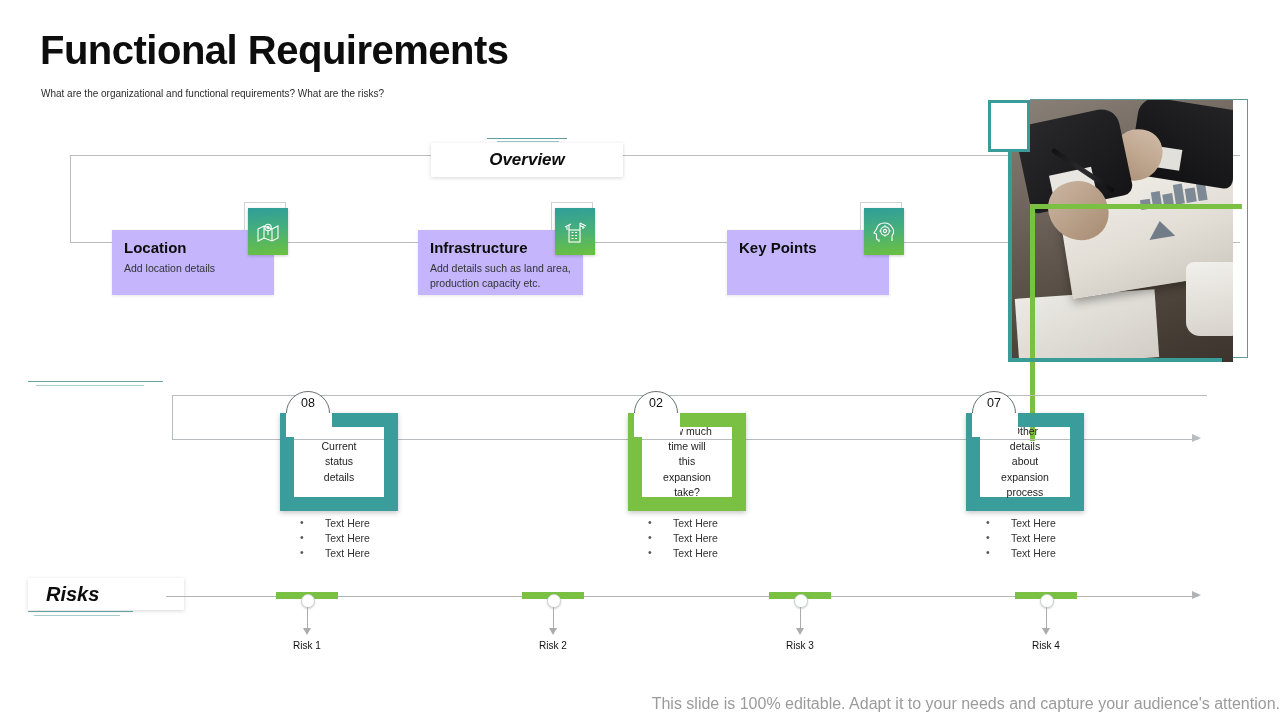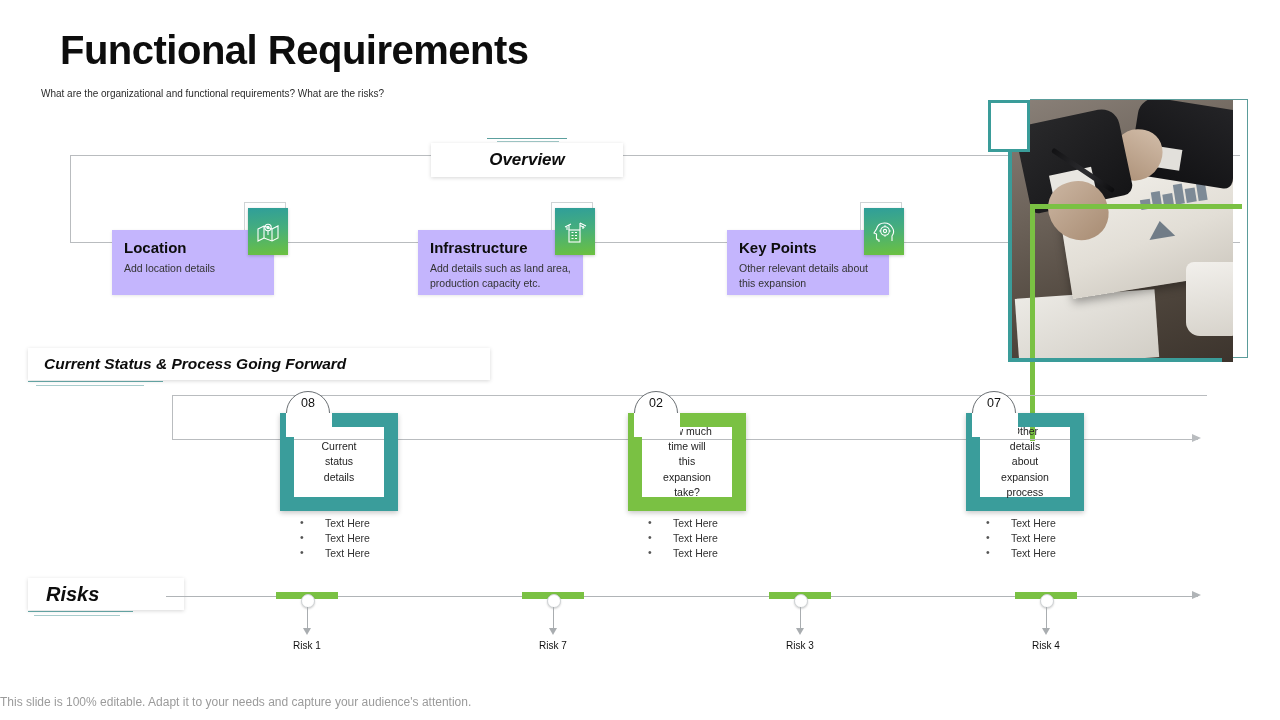--- a/index.html
+++ b/index.html
@@ -7,21 +7,21 @@
     width:1280px;height:720px;background:#ffffff;overflow:hidden;
     font-family:"Liberation Sans","DejaVu Sans",sans-serif;
     color:#1a1a1a;position:relative;
   }
   .slide{position:relative;width:1280px;height:720px;}
 
   
   .title{
     position:absolute;left:40px;top:28px;
     font-size:40px;font-weight:700;letter-spacing:-0.5px;color:#0d0d0d;
-    line-height:1.1;white-space:nowrap;margin-left:20px;
+    line-height:1.1;white-space:nowrap;
   }
   .subtitle{
     position:absolute;left:41px;top:88px;
     font-size:10px;color:#2b2b2b;white-space:nowrap;
   }
 
   
   .ov-bracket{
     position:absolute;left:70px;top:155px;width:1170px;height:88px;
     border-left:1px solid #b9bcbf;border-top:1px solid #b9bcbf;border-bottom:1px solid #b9bcbf;
@@ -179,22 +179,22 @@
   .risk .head{position:absolute;left:27px;top:36px;width:0;height:0;
     border-left:4px solid transparent;border-right:4px solid transparent;border-top:7px solid #a9adb0;}
   .risk .rlabel{position:absolute;left:-26px;top:48px;width:114px;text-align:center;
     font-size:10px;color:#111;}
   #risk-0{left:276px;}
   #risk-1{left:522px;}
   #risk-2{left:769px;}
   #risk-3{left:1015px;}
 
   .footer{
-    position:absolute;left:0;top:695px;width:1280px;text-align:left;
-    font-size:12px;color:#9b9b9b;
+    position:absolute;left:0;top:695px;width:1280px;text-align:right;
+    font-size:16px;color:#9b9b9b;
   }
   svg{display:block;}
 </style>
 </head>
 <body>
 
 <div class="slide">
 
   <div class="title">Functional Requirements</div>
   <div class="subtitle">What are the organizational and functional requirements? What are the risks?</div>
@@ -233,21 +233,20 @@
       <rect x="7" y="11" width="11" height="12"></rect>
       <path d="M9.5 13.5h2M13 13.5h2M9.5 16.5h2M13 16.5h2M9.5 19.5h2M13 19.5h2"></path>
       <path d="M18 11 L18 4 M18 4 L24 7 M18 6.5 L22.5 8.5"></path>
       <path d="M3 8 L9 5 M5 8 L5 11 M7 6.5 L7 11"></path>
       <path d="M21 7 L21 10"></path>
     </svg>
   </div>
 
   <div class="ocard" id="ocard-2">
     <div class="oc-title">Key Points</div>
-    <div class="oc-desc">Other relevant details about this expansion</div>
   </div>
   <div class="oicon" id="oicon-2">
     <svg width="26" height="26" viewBox="0 0 26 26" fill="none" stroke="#ffffff" stroke-width="1.1">
       <path d="M21 22 L21 17 Q24 13 21.5 9 Q19 4 13.5 4 Q7 4 5.5 10 L3 14 L5.5 15 L5.5 19 Q5.5 21 8 21 L8 23"></path>
       <circle cx="14" cy="12" r="4.3"></circle>
       <circle cx="14" cy="12" r="1.6"></circle>
       <path d="M14 7.7 L14 6.3 M14 16.3 L14 17.7 M9.7 12 L8.3 12 M18.3 12 L19.7 12"></path>
     </svg>
   </div>
 
@@ -274,23 +273,20 @@
       <div class="ph-handL"></div>
       <div class="ph-pen"></div>
       <div class="ph-cup"></div>
     </div>
     <div class="ph-frame-green"></div>
     <div class="ph-frame-greenL"></div>
     <div class="ph-frame-teal"></div>
   </div>
   <div class="ph-sq"></div>
 
-  <div class="label-box" id="status-box">
-    <span class="lbl">Current Status &amp; Process Going Forward</span>
-  </div>
   <div class="st-deco">
       <i></i>
       <i></i>
     </div>
 
   <div class="pr-bracket"></div>
   <div class="pr-line"></div>
   <div class="pr-arrow"></div>
 
   <div class="step" id="step-0">
@@ -344,21 +340,21 @@
     <div class="dot"></div>
     <div class="stem"></div>
     <div class="head"></div>
     <div class="rlabel">Risk 1</div>
   </div>
   <div class="risk" id="risk-1">
     <div class="bar"></div>
     <div class="dot"></div>
     <div class="stem"></div>
     <div class="head"></div>
-    <div class="rlabel">Risk 7</div>
+    <div class="rlabel">Risk 2</div>
   </div>
   <div class="risk" id="risk-2">
     <div class="bar"></div>
     <div class="dot"></div>
     <div class="stem"></div>
     <div class="head"></div>
     <div class="rlabel">Risk 3</div>
   </div>
   <div class="risk" id="risk-3">
     <div class="bar"></div>

